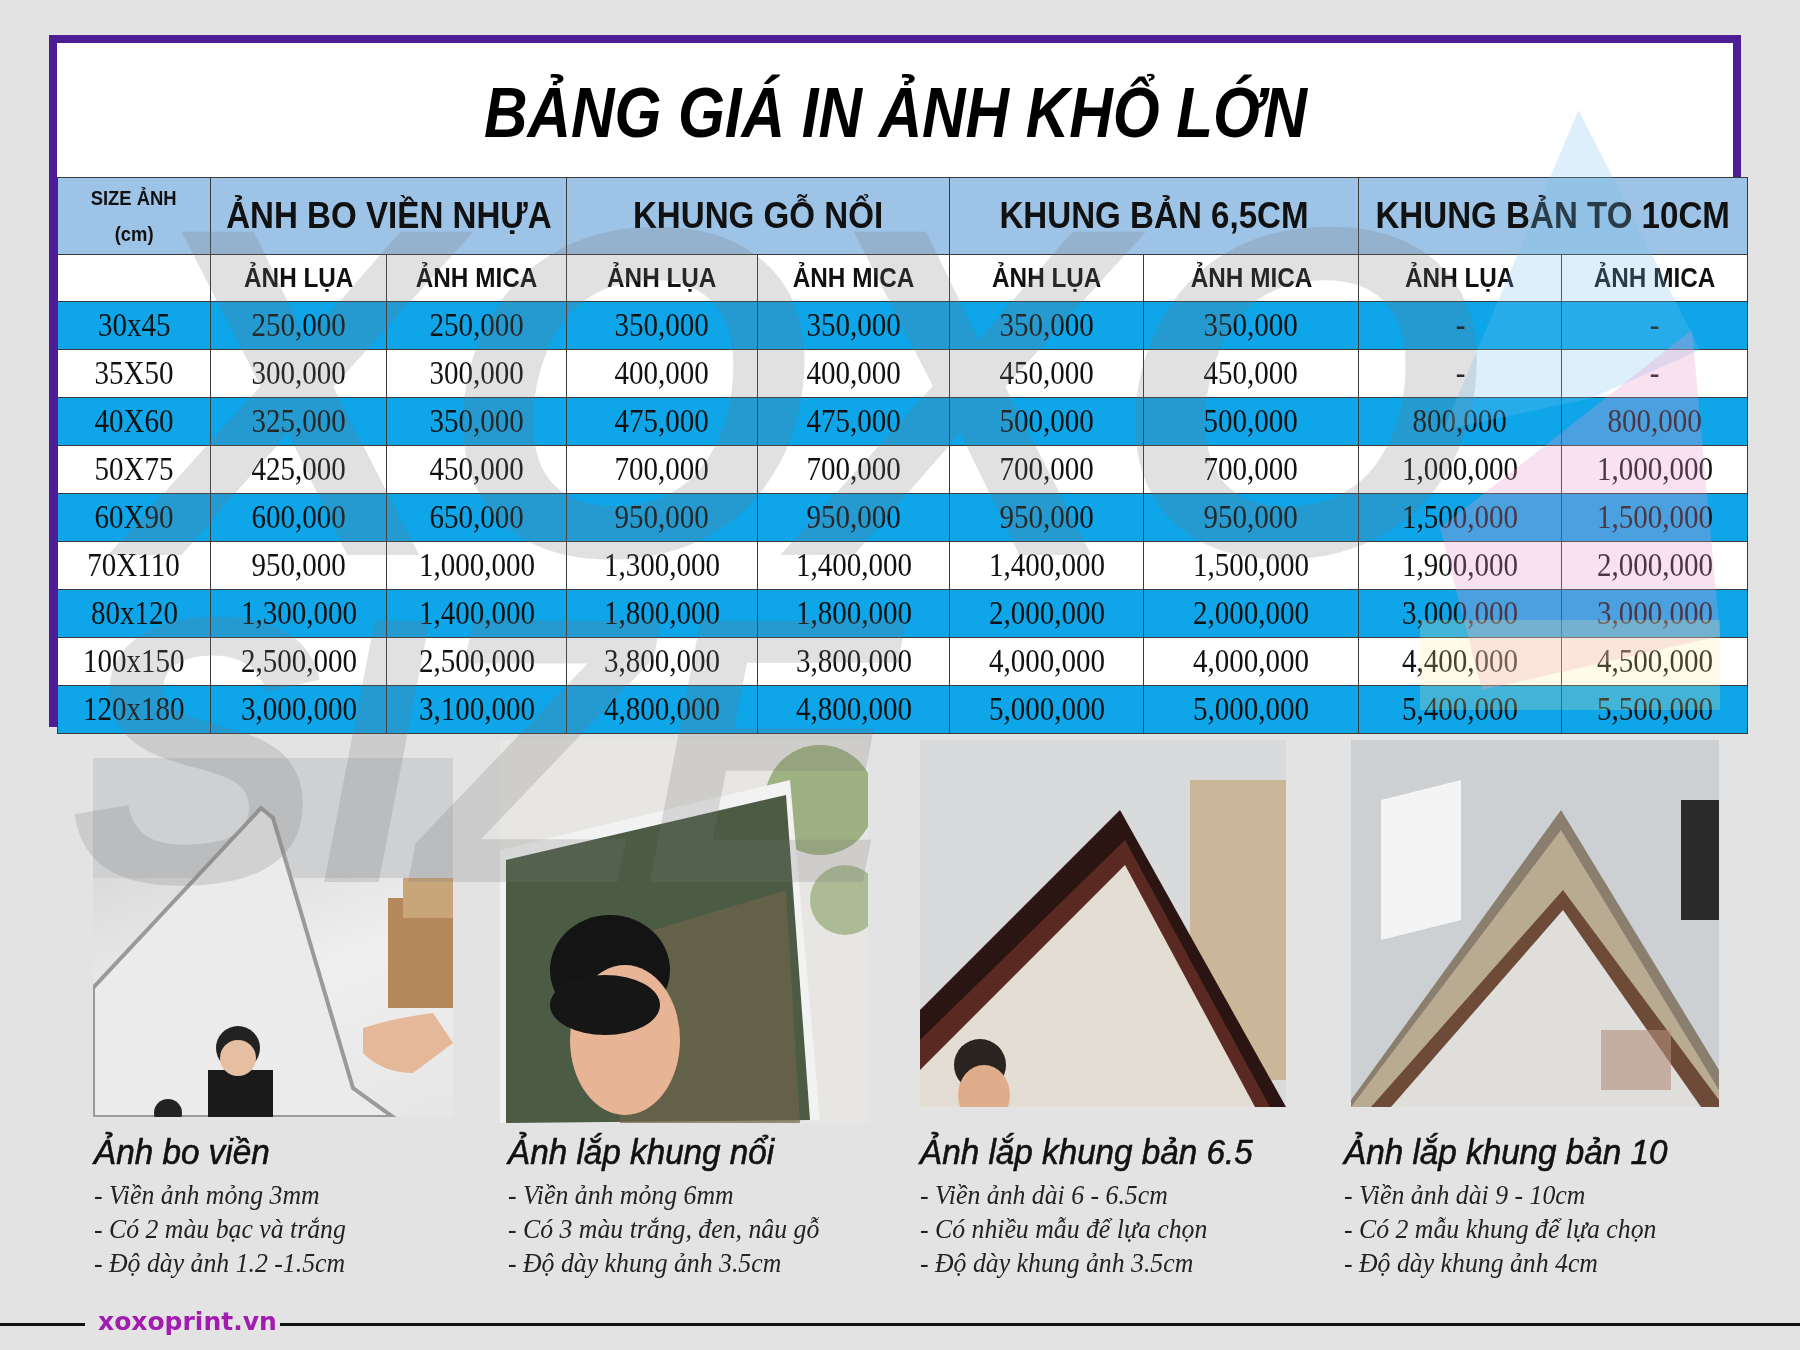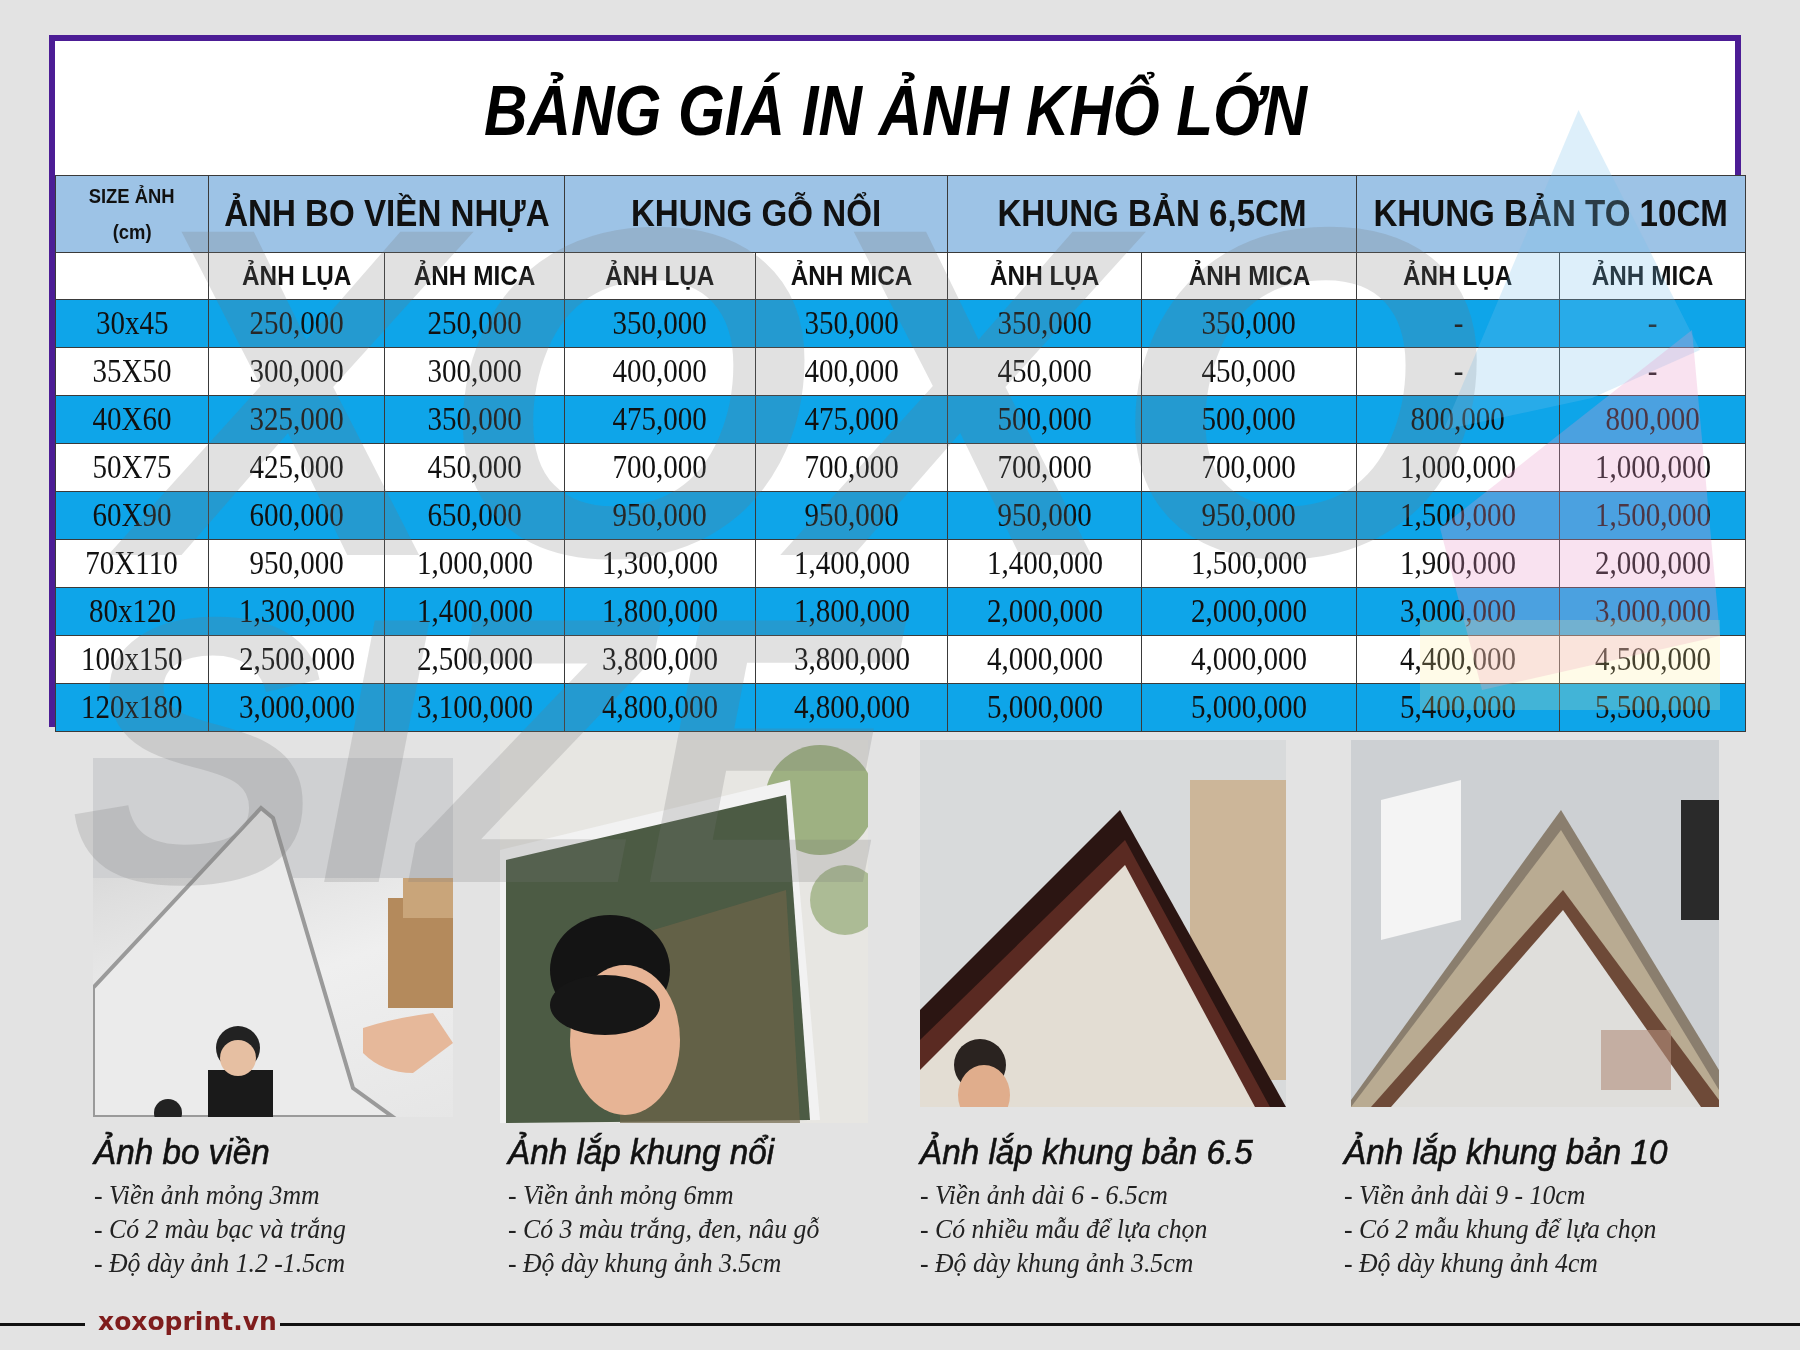--- a/index.html
+++ b/index.html
@@ -20,21 +20,21 @@
   .blob { position:absolute; pointer-events:none; z-index:3; }
   .blob-blue { left:1430px; top:110px; width:270px; height:320px;
     background:rgba(120,190,235,0.25); clip-path:polygon(5% 100%, 55% 0%, 100% 75%, 60% 90%); }
   .blob-pink { left:1440px; top:330px; width:280px; height:360px;
     background:rgba(235,150,200,0.28); clip-path:polygon(0% 55%, 90% 0%, 100% 85%, 15% 100%); }
   .blob-yellow { left:1420px; top:620px; width:300px; height:90px;
     background:rgba(255,235,150,0.22); clip-path:polygon(0 0, 100% 0, 100% 100%, 0 100%); }
 
   .price-table {
     position:absolute; left:49px; top:35px; width:1692px; height:692px;
-    border:6px solid #4c1d95; background:#ffffff; box-sizing:border-box; z-index:1;
+    border:8px solid #4c1d95; background:#ffffff; box-sizing:border-box; z-index:1;
   }
   .title-row {
     position:absolute; left:0; top:0; width:100%; height:134px;
     display:flex; align-items:center; justify-content:center;
     border-bottom:1px solid #555;
   }
   .title-row .title {
     font-family:"Liberation Sans", sans-serif; font-weight:bold; font-style:italic;
     font-size:70px; color:#000; transform:scaleX(0.86); white-space:nowrap; letter-spacing:0px;
     margin-top:6px;
@@ -76,21 +76,21 @@
     transform:scaleX(0.92); transform-origin:left center; color:#222;
   }
   .c1 { left:94px; top:1132px; }
   .c2 { left:508px; top:1132px; }
   .c3 { left:920px; top:1132px; }
   .c4 { left:1344px; top:1132px; }
 
   .footer { position:absolute; left:0; top:1310px; width:1800px; height:30px; z-index:2; }
   .footer .rule-left { position:absolute; left:0; top:13px; width:85px; height:3px; background:#111; }
   .footer .rule-right { position:absolute; left:280px; top:13px; width:1520px; height:3px; background:#111; }
-  .footer .site { position:absolute; left:98px; top:-3px; font-family:"DejaVu Sans", sans-serif; font-weight:bold; font-size:25px; color:#7f1d1d; }
+  .footer .site { position:absolute; left:98px; top:-3px; font-family:"DejaVu Sans", sans-serif; font-weight:bold; font-size:25px; color:#a21caf; }
 </style>
 </head>
 <body>
 
 <div class="price-table">
   <div class="title-row">
     <div class="title">BẢNG GIÁ IN ẢNH KHỔ LỚN</div>
   </div>
   <table class="grid">
     <colgroup>

